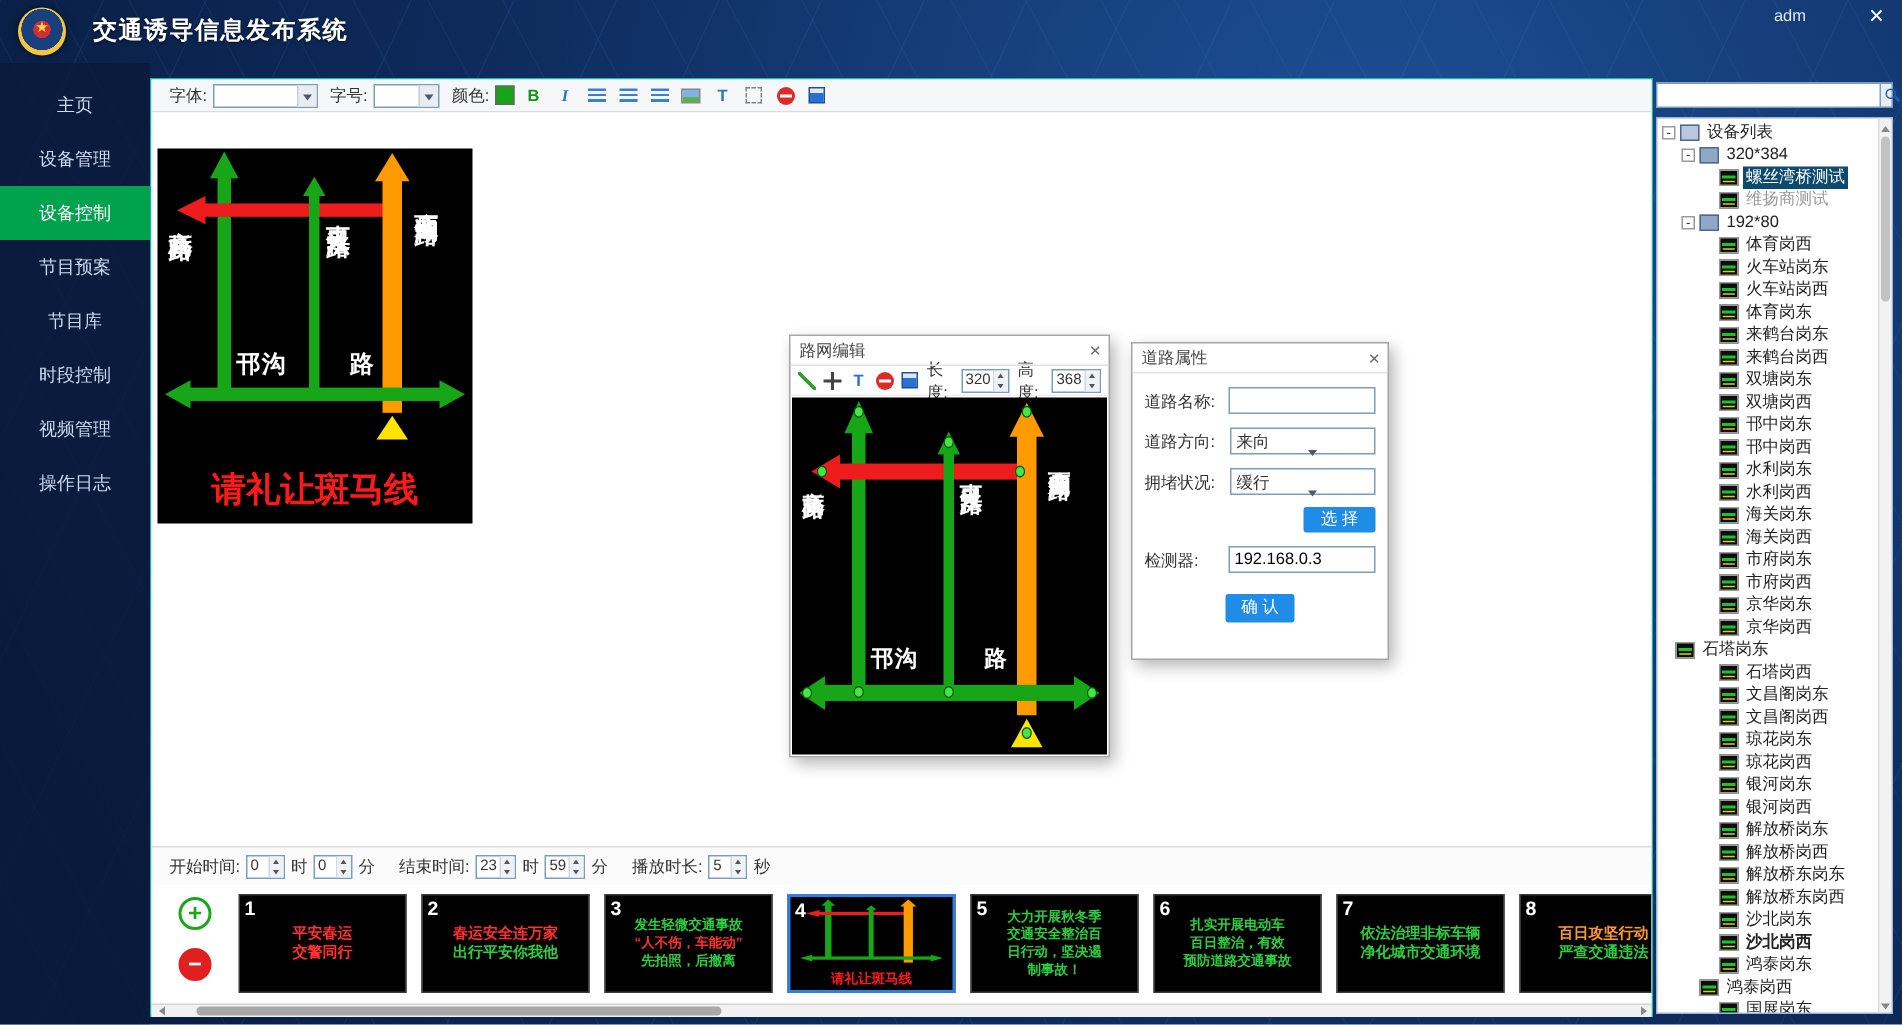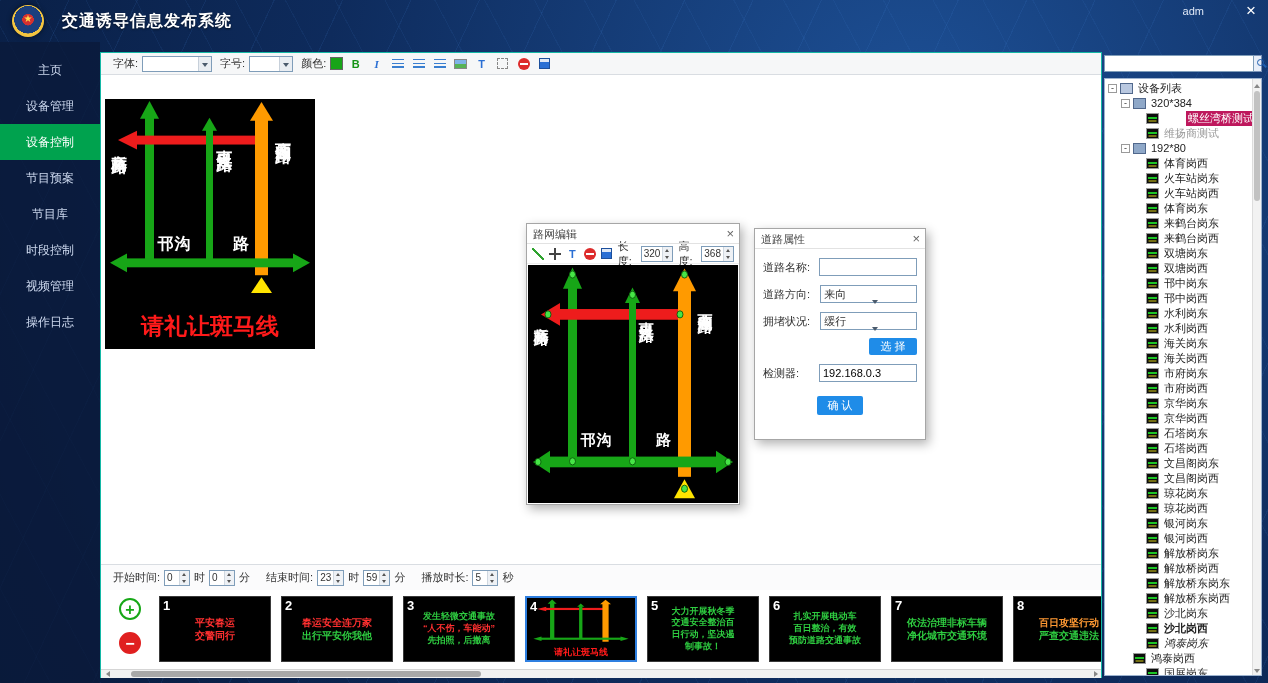--- a/index.html
+++ b/index.html
@@ -134,21 +134,21 @@
   .tree-box { position:absolute; left:0; right:0; top:26px; bottom:2px; background:#fff; border:1px solid #9db3cf; overflow:hidden; font-size:11px; color:#222; padding-top:2px; }
   .tree-row { height:15px; line-height:15px; display:flex; align-items:center; white-space:nowrap; cursor:pointer; }
   .exp { width:9px; height:9px; border:1px solid #9a9a9a; background:#fff; font-size:9px; line-height:7px; text-align:center; color:#333; margin-right:2px; flex:0 0 9px; }
   .exp:empty { border:none; background:transparent; }
   .t-icon { width:13px; height:11px; margin:0 3px 0 1px; flex:0 0 13px; position:relative; display:inline-block; }
   .tree-row.root .t-icon { background:#b9c8e0; border:1px solid #51688c; }
   .tree-row.group .t-icon { background:#8fa8c8; border:1px solid #51688c; }
   .tree-row.leaf .t-icon { background:#0d0d0d; border:1px solid #9a9a9a; }
   .tree-row.leaf .t-icon i { position:absolute; left:1px; right:1px; top:3px; height:2px; background:#1cc425; box-shadow:0 3px 0 -0.5px #d9cf17; }
   .t-label { padding:0 2px; }
-  .tree-row.selected .t-label { background:#be185d; color:#fff;margin-left:24px; }
+  .tree-row.selected .t-label { background:#0c4a6e; color:#fff; }
   .tree-row.dim .t-label { color:#999; }
   .vscroll { position:absolute; right:0; top:0; bottom:0; width:9px; background:#f2f2f2; border-left:1px solid #ddd; }
   .vs-ar { position:absolute; left:0; width:8px; height:9px; }
   .vs-ar.u::after { content:""; position:absolute; left:1px; top:2px; border:3px solid transparent; border-bottom:4px solid #888; }
   .vs-ar.d::after { content:""; position:absolute; left:1px; top:3px; border:3px solid transparent; border-top:4px solid #888; }
   .vs-ar.u { top:0; } .vs-ar.d { bottom:0; }
   .vthumb { position:absolute; left:1px; top:12px; width:6px; height:110px; background:#c2c2c2; border-radius:3px; }
 </style>
 </head>
 <body>
@@ -656,21 +656,21 @@
           </span>
           <span class="t-label">京华岗东</span>
         </div>
         <div class="tree-row leaf" style="padding-left: 29px;">
           <span class="exp"></span>
           <span class="t-icon">
             <i></i>
           </span>
           <span class="t-label">京华岗西</span>
         </div>
-        <div class="tree-row leaf" style="padding-left: 29px;">
+        <div class="tree-row leaf" style="">
           <span class="exp"></span>
           <span class="t-icon">
             <i></i>
           </span>
           <span class="t-label">石塔岗东</span>
         </div>
         <div class="tree-row leaf" style="padding-left: 29px;">
           <span class="exp"></span>
           <span class="t-icon">
             <i></i>
@@ -754,21 +754,21 @@
           </span>
           <span class="t-label">沙北岗东</span>
         </div>
         <div class="tree-row leaf" style="padding-left: 29px; font-weight: bold;">
           <span class="exp"></span>
           <span class="t-icon">
             <i></i>
           </span>
           <span class="t-label">沙北岗西</span>
         </div>
-        <div class="tree-row leaf" style="padding-left: 29px; font-style: italic;">
+        <div class="tree-row leaf" style="padding-left: 29px;">
           <span class="exp"></span>
           <span class="t-icon">
             <i></i>
           </span>
           <span class="t-label">鸿泰岗东</span>
         </div>
         <div class="tree-row leaf" style="padding-left: 16px;">
           <span class="exp"></span>
           <span class="t-icon">
             <i></i>

